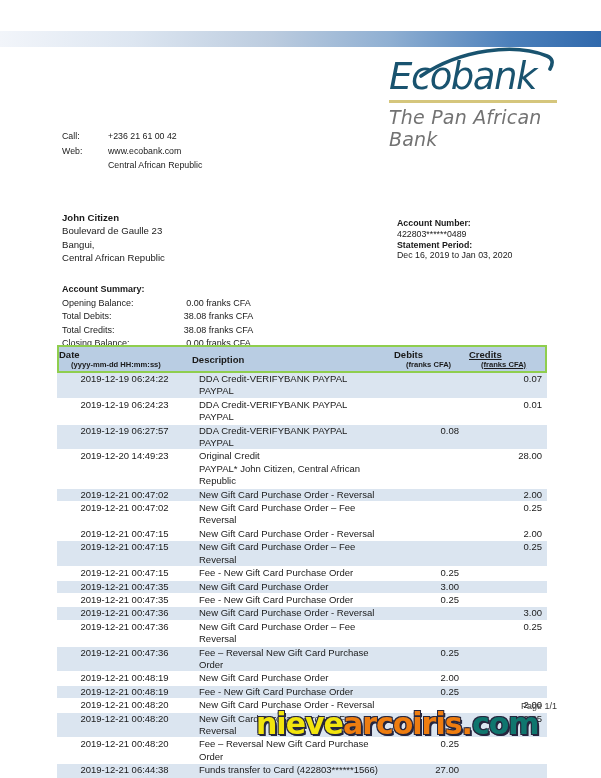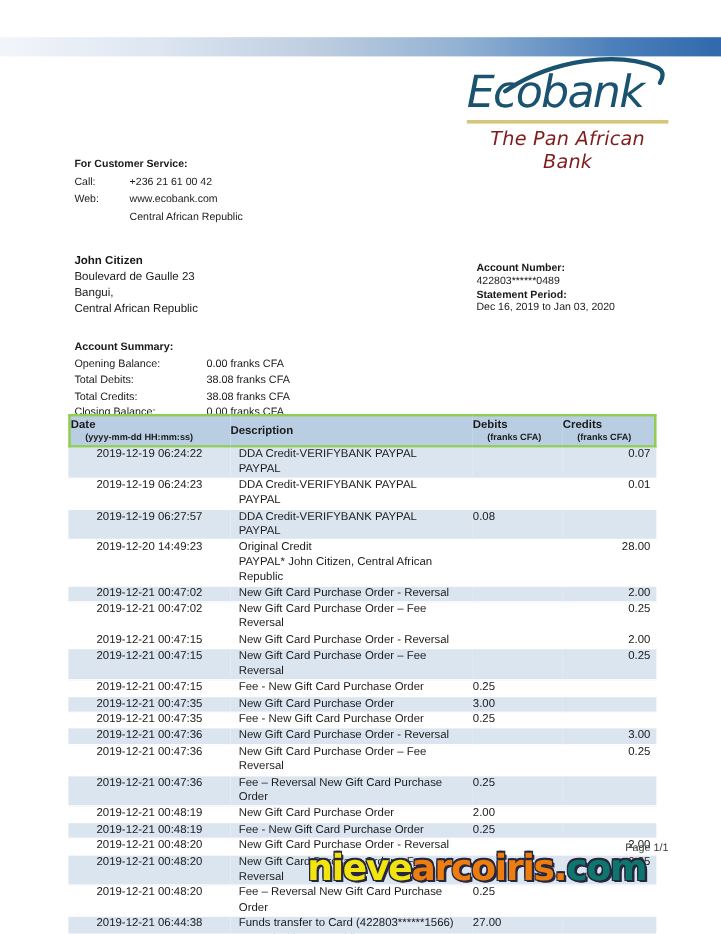--- a/index.html
+++ b/index.html
@@ -9,54 +9,54 @@
   }
   
   .topbar{position:absolute;top:31px;left:0;width:601px;height:16px;
     background:linear-gradient(90deg,#f2f5fa 0%,#dde6f1 22%,#bcccdf 45%,#8fafd2 65%,#4c80bb 85%,#3069ac 100%);}
   
   .logo{position:absolute;top:56px;right:44px;width:168px;}
   .swoosh{position:absolute;top:-11px;left:28px;}
   .logo-text{font-family:"DejaVu Sans", sans-serif;font-style:italic;font-size:37px;
     letter-spacing:-1.5px;color:#19536f;line-height:1.15;}
   .logo-rule{height:3px;background:#d5c67c;margin:1px 0 3px 0;}
-  .tagline{font-family:"DejaVu Sans", sans-serif;font-style:italic;font-size:16px;color:#7f1d1d;letter-spacing:0.2px;text-align:center;}
+  .tagline{font-family:"DejaVu Sans", sans-serif;font-style:italic;font-size:19px;color:#737373;letter-spacing:0.2px;}
   
   .cs{position:absolute;top:129px;left:62px;font-size:8.8px;line-height:14.6px;}
   .cs .hd{font-weight:bold;}
   .cs .lbl{display:inline-block;width:46px;font-weight:normal;vertical-align:top;}
   .cs .indent{margin-left:46px;}
   
   .addr{position:absolute;top:211px;left:62px;font-size:9.6px;line-height:13.4px;}
   .addr .nm{font-weight:bold;}
   
   .acct{position:absolute;top:218px;left:397px;font-size:8.8px;line-height:10.8px;}
   .acct .b{font-weight:bold;}
   
   .summary{position:absolute;top:283px;left:62px;font-size:9px;line-height:13.6px;}
   .summary .hd{font-weight:bold;}
   .summary .lbl{display:inline-block;width:110px;}
-  .summary .val{display:inline-block;width:93px;text-align:left;}
+  .summary .val{display:inline-block;width:93px;text-align:center;}
   
   .txn{position:absolute;top:345px;left:57px;width:490px;border-collapse:separate;border-spacing:0;
     font-size:9.5px;table-layout:fixed;}
   .txn col.c-date{width:135px;}  .txn col.c-desc{width:202px;}
   .txn col.c-deb{width:75px;}    .txn col.c-cred{width:78px;}
   .txn thead td{background:#b9cde3;border-top:2px solid #8fce4e;border-bottom:2px solid #8fce4e;
     font-weight:bold;padding:2px 0;}
   .txn thead td:first-child{border-left:2px solid #8fce4e;}
-  .txn thead td:last-child{border-right:2px solid #8fce4e;}
+  .txn thead td:last-child{border-right:2px solid #8fce4e;text-decoration:underline;}
   .txn thead .l1{font-size:9.5px;line-height:11px;}
   .txn thead .l2{font-size:7.6px;line-height:9px;margin-left:12px;}
   .txn thead td.h-desc{padding-right:40px;}
   .txn tbody td{padding:0;vertical-align:top;line-height:12.4px;border-bottom:1px solid #ffffff;}
   .txn tbody tr.shaded td{background:#dbe5f0;}
   .txn td.d{text-align:center;}
   .txn td.ds{padding-left:7px;}
-  .txn td.deb{padding-right:10px;}
+  .txn td.deb{text-align:right;padding-right:10px;}
   .txn td.cred{text-align:right;padding-right:5px;}
   
   .pagenum{position:absolute;top:701px;left:505px;font-size:9px;color:#3a3a3a;padding-left:16px;}
   .watermark{position:absolute;top:706px;left:256px;font-family:"DejaVu Sans", sans-serif;
     font-weight:bold;font-size:30px;letter-spacing:-1px;white-space:nowrap;
     text-shadow:2px 2px 0 #26263e,-1px -1px 0 #26263e,1px -1px 0 #26263e,-1px 1px 0 #26263e,1px 2px 0 #26263e;}
 </style>
 </head>
 <body>
 
@@ -65,21 +65,20 @@
 <div class="logo">
   <svg class="swoosh" width="142" height="36" viewBox="0 0 142 36">
     <path d="M4 31 C 44 4, 98 -2, 130 11 C 135 13 137 17 133 24" fill="none" stroke="#19536f" stroke-width="3.6" stroke-linecap="round"></path>
   </svg>
   <div class="logo-text">Ecobank</div>
   <div class="logo-rule"></div>
   <div class="tagline">The Pan African Bank</div>
 </div>
 
 <div class="cs">
-  <div class="hd">For Customer Service:</div>
   <div id="cs-rows">
       <div><span class="lbl">Call:</span><span>+236 21 61 00 42</span></div>
       <div><span class="lbl">Web:</span><span>www.ecobank.com</span></div>
       <div class="indent">Central African Republic</div>
     </div>
 </div>
 
 <div class="addr">
   <div class="nm">John Citizen</div>
   <div id="addr-lines">

